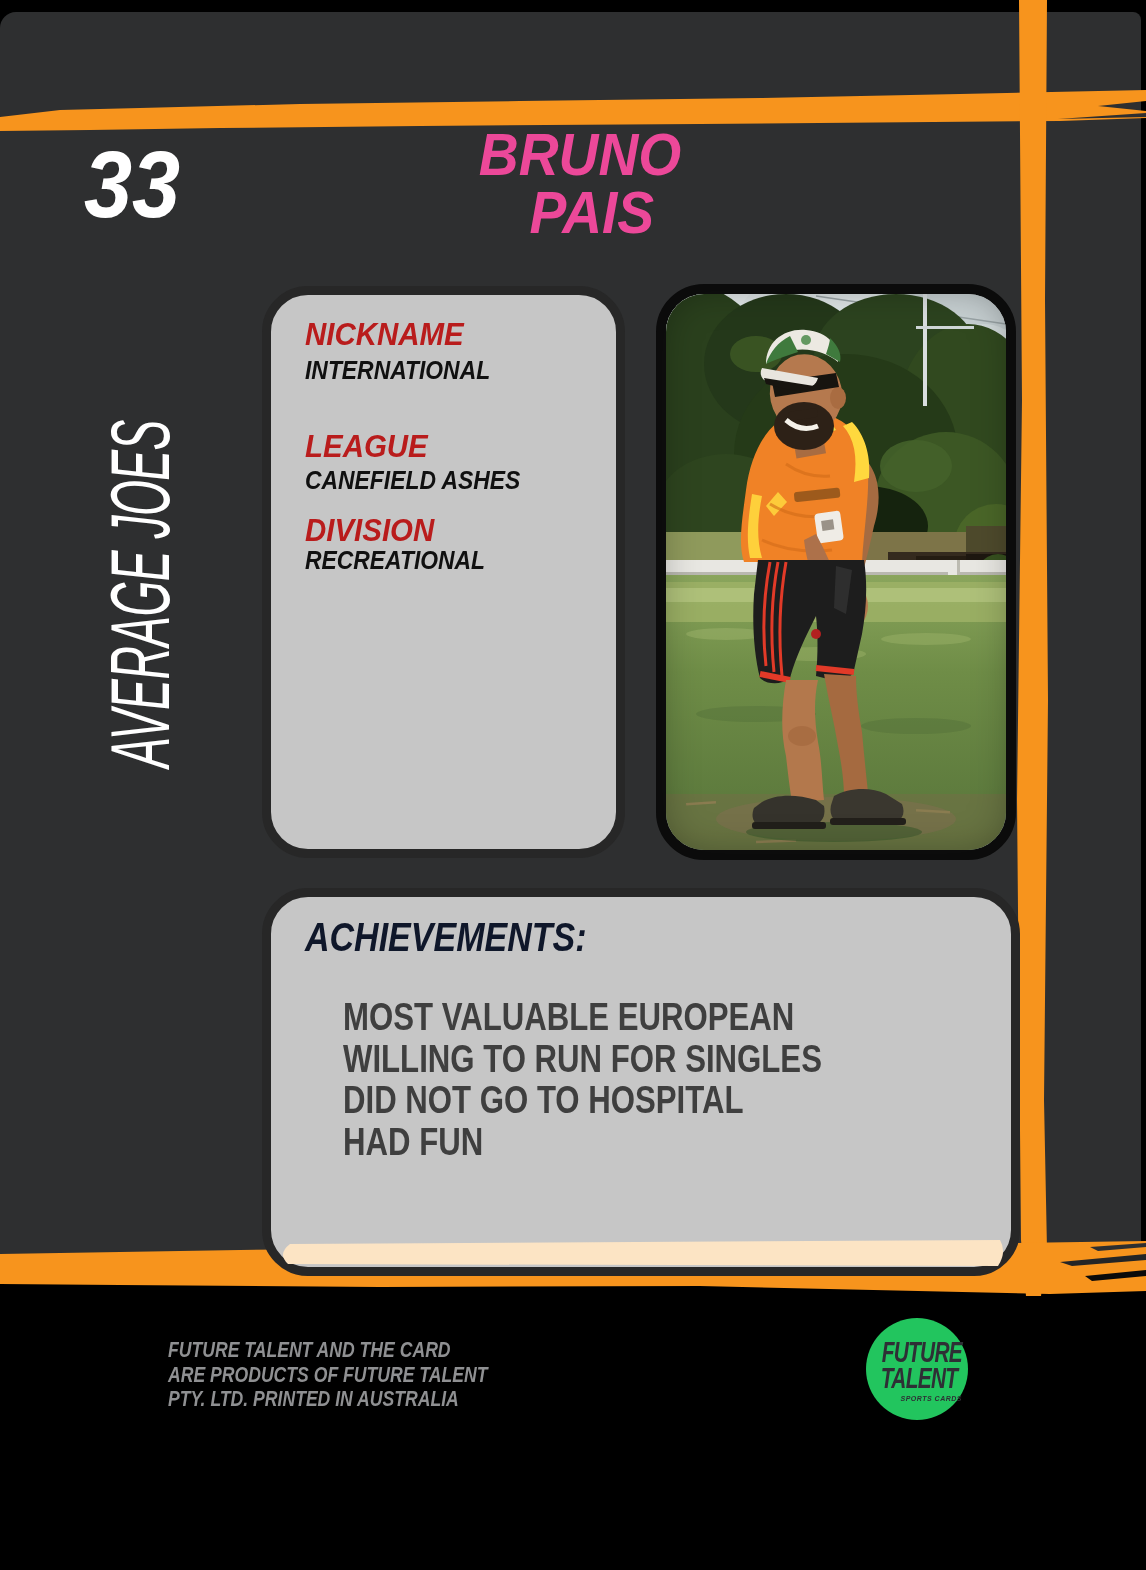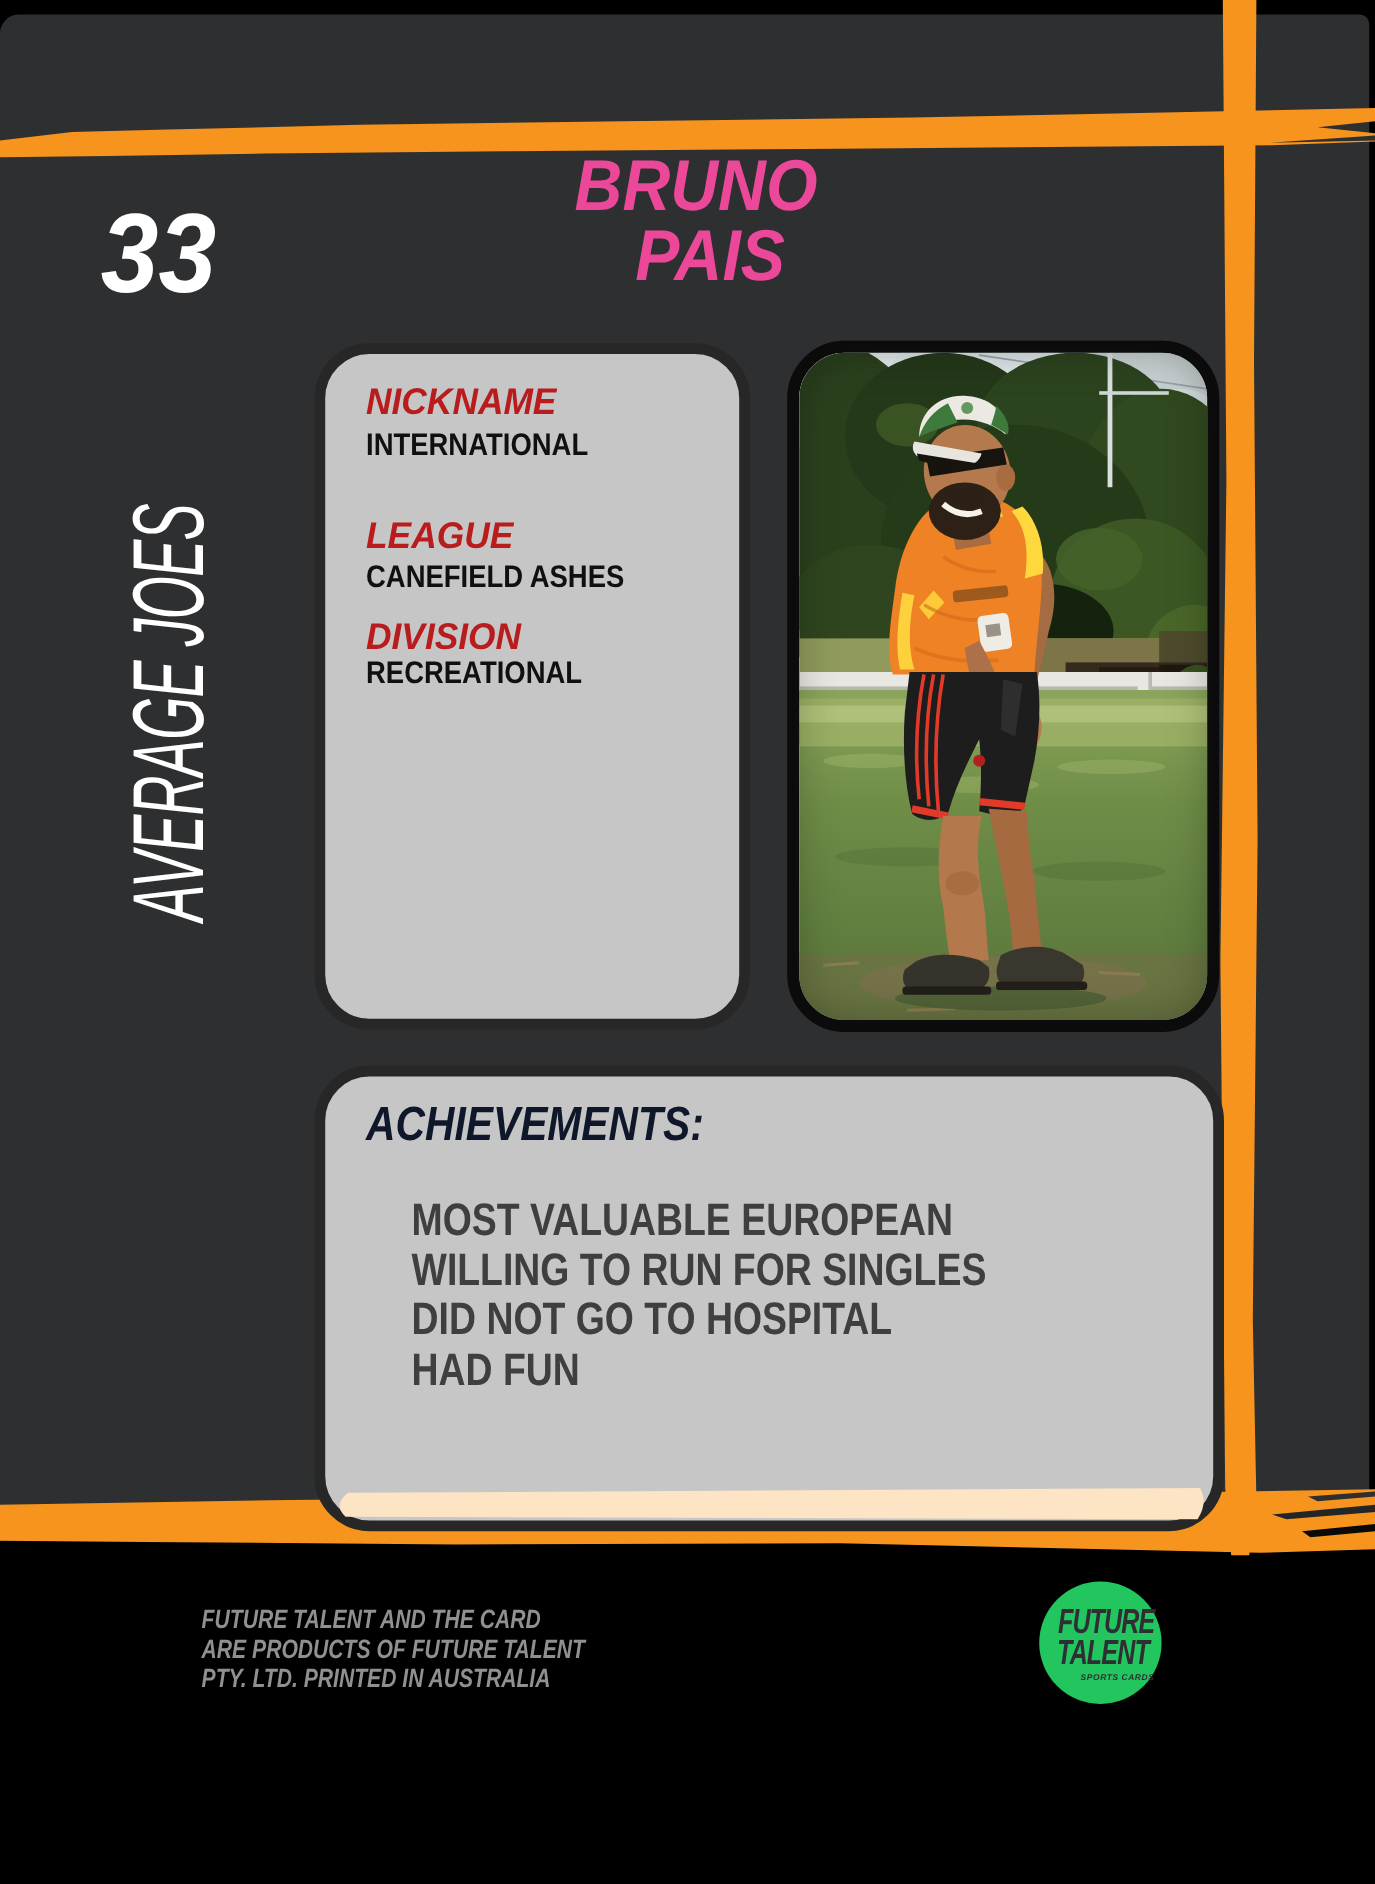--- a/index.html
+++ b/index.html
@@ -5,35 +5,35 @@
   html,body{margin:0;padding:0;background:#000;}
   .card{position:relative;width:1146px;height:1570px;background:#000;overflow:hidden;
         font-family:"Liberation Sans",sans-serif;}
   .main-bg{position:absolute;left:0;top:12px;width:1141px;height:1272px;
            background:#2e2f30;border-radius:16px 8px 0 0;}
   .strokes{position:absolute;left:0;top:0;width:1146px;height:1570px;pointer-events:none;}
   .sx{display:inline-block;white-space:nowrap;transform:scaleX(var(--sx,.85));transform-origin:left center;}
   .sxc{display:inline-block;white-space:nowrap;transform:scaleX(var(--sx,.92));transform-origin:center center;}
 
   .num{position:absolute;left:84px;top:138px;color:#fff;font-style:italic;font-weight:700;
-       font-size:94px;line-height:1;margin-top:26px;}
+       font-size:94px;line-height:1;}
   .title{position:absolute;left:380px;top:126px;width:400px;text-align:center;color:#ec4899;
          font-style:italic;font-weight:700;font-size:60px;line-height:58px;}
   .title .l2{transform:translateX(12px) scaleX(.92);}
   .team{position:absolute;left:-210px;top:548px;width:700px;height:92px;
         display:flex;align-items:center;justify-content:center;
         transform:rotate(-90deg) scaleX(.55);color:#fff;font-style:italic;font-weight:400;
         font-size:84px;letter-spacing:-1px;white-space:nowrap;}
 
   .panel{position:absolute;background:#c6c6c6;border:9px solid #272727;border-radius:46px;box-sizing:border-box;}
   .info-panel{left:262px;top:286px;width:363px;height:572px;}
   .ach-panel{left:262px;top:888px;width:758px;height:388px;}
   .info-row-label{position:absolute;left:34px;font-style:italic;font-weight:700;color:#b91c1c;
                   font-size:31px;line-height:1;}
-  .info-row-value{position:absolute;left:34px;font-weight:700;color:#101010;
+  .info-row-value{position:absolute;left:34px;font-style:italic;font-weight:700;color:#101010;
                   font-size:26px;line-height:1;}
   .ach-title{position:absolute;left:34px;top:20px;font-style:italic;font-weight:700;color:#0f172a;
              font-size:40px;line-height:1;}
   .ach-items{position:absolute;left:72px;top:100px;font-weight:700;color:#3f3f3f;
              font-size:38px;line-height:41.5px;}
   .cream{position:absolute;left:0;top:0;}
 
   .photo{position:absolute;left:656px;top:284px;width:360px;height:576px;box-sizing:border-box;
          border:10px solid #0e0e0e;border-radius:48px;overflow:hidden;background:#c7d0d2;}
   .photo svg{display:block;}

